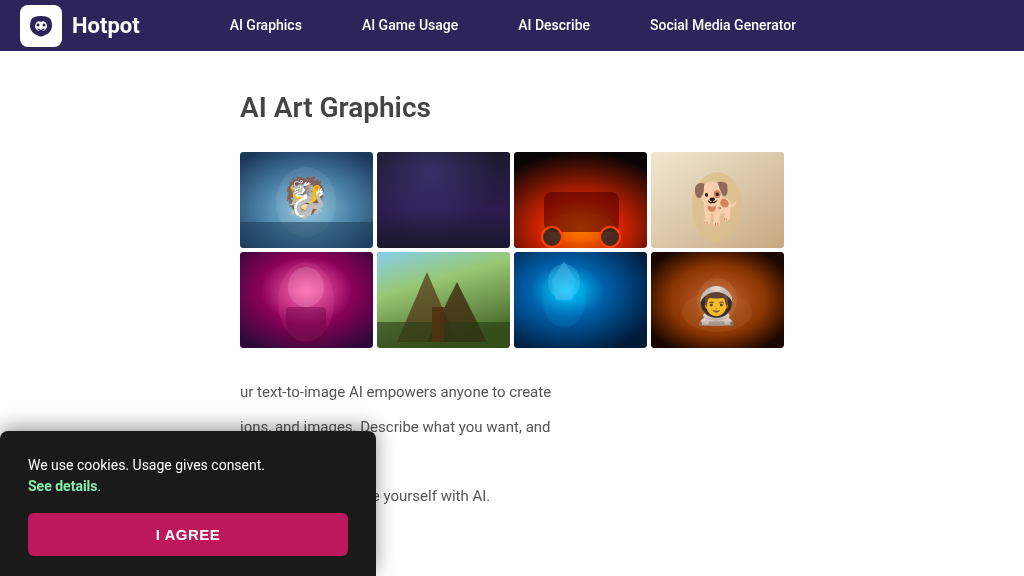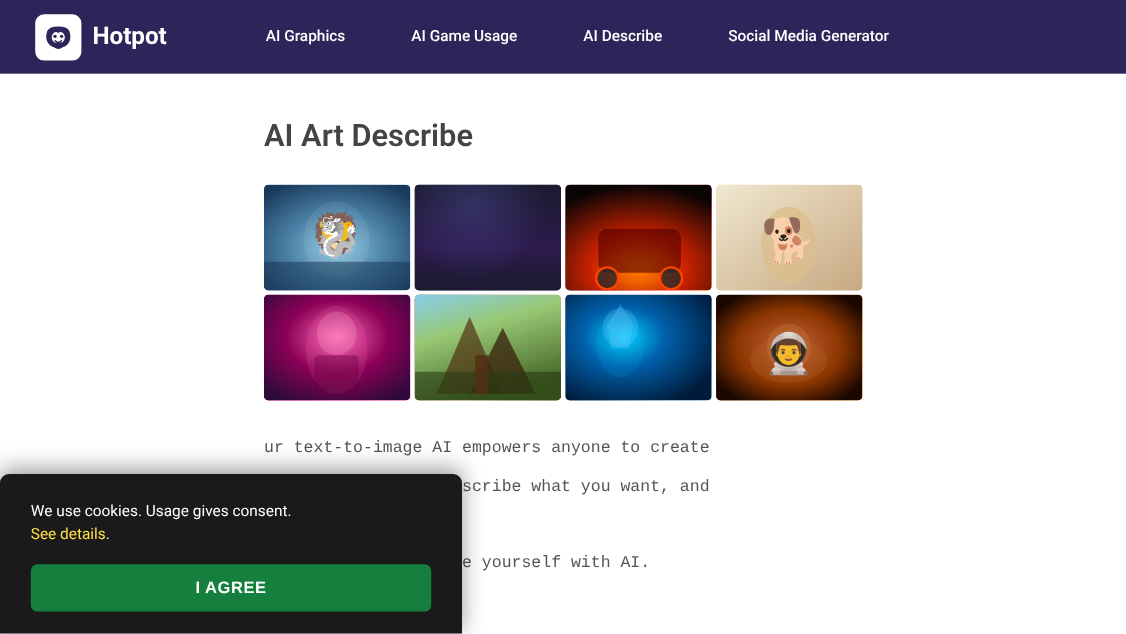--- a/index.html
+++ b/index.html
@@ -3,22 +3,22 @@
   <meta charset="utf-8">
   <style>
     * { margin: 0; padding: 0; box-sizing: border-box; }
     body { font-family: -apple-system, BlinkMacSystemFont, 'Segoe UI', Roboto, sans-serif; background: #fff; overflow-x: hidden; }
 
     
     nav {
       background: #2d2459;
       display: flex;
       align-items: center;
-      padding: 0 32px;
-      height: 67px;
+      padding: 0 20px;
+      height: 51px;
     }
     .nav-logo {
       display: flex;
       align-items: center;
       gap: 10px;
       margin-right: 60px;
       text-decoration: none;
     }
     .logo-icon {
       width: 42px;
@@ -96,57 +96,57 @@
     .cell-7 { background: linear-gradient(135deg, #0a1a2e 0%, #1a3a5c 30%, #2d6b8c 60%, #5ba3c9 80%, #8bd4e8 100%); }
 
     .cell-8 { background: linear-gradient(135deg, #1a0a0a 0%, #3d1a00 30%, #8b4500 60%, #c86400 80%, #d4853a 100%); }
 
     
     .cell-svg { width: 100%; height: 100%; }
 
     
     .description-area {
       max-width: 560px;
-      font-family: Liberation Mono, monospace;
     }
     .desc-text {
       font-size: 15px;
       color: #555;
       line-height: 1.65;
       margin-bottom: 10px;
     }
     .desc-text .link { color: #3b82f6; text-decoration: none; }
 
     
     .cookie-banner {
       position: fixed;
       bottom: 0;
       left: 0;
-      width: 420px;
+      width: 376px;
       background: #1a1a1a;
       border-radius: 8px 8px 0 0;
       padding: 24px 28px 20px;
       z-index: 1000;
       box-shadow: 0 -4px 20px rgba(0,0,0,0.4);
     }
     .cookie-text {
       color: #fff;
       font-size: 14px;
       margin-bottom: 16px;
       line-height: 1.5;
     }
     .cookie-link {
-      color: #fde047;
+      color: #86efac;
       text-decoration: none;
       font-size: 14px;
+      font-weight: bold;
     }
     .cookie-agree-btn {
       display: block;
       width: 100%;
-      background: #15803d;
+      background: #be185d;
       color: #fff;
       border: none;
       border-radius: 6px;
       padding: 13px 0;
       font-size: 15px;
       font-weight: 600;
       cursor: pointer;
       letter-spacing: 0.5px;
       text-align: center;
     }
@@ -177,21 +177,21 @@
     <li>
       <a href="#">AI Describe</a>
     </li>
     <li>
       <a href="#">Social Media Generator</a>
     </li>
   </ul>
 </nav>
 
 <div class="main-content">
-  <h1 class="page-title">AI Art Describe</h1>
+  <h1 class="page-title">AI Art Graphics</h1>
 
   <div class="image-grid">
 
     <div class="grid-cell cell-1">
       <svg class="cell-svg" viewBox="0 0 133 96" preserveAspectRatio="xMidYMid slice">
         <defs>
           <radialGradient id="g1" cx="50%" cy="60%" r="70%">
             <stop offset="0%" stop-color="#8bc8e0"></stop>
             <stop offset="50%" stop-color="#4a7fa5"></stop>
             <stop offset="100%" stop-color="#1a3a5c"></stop>

